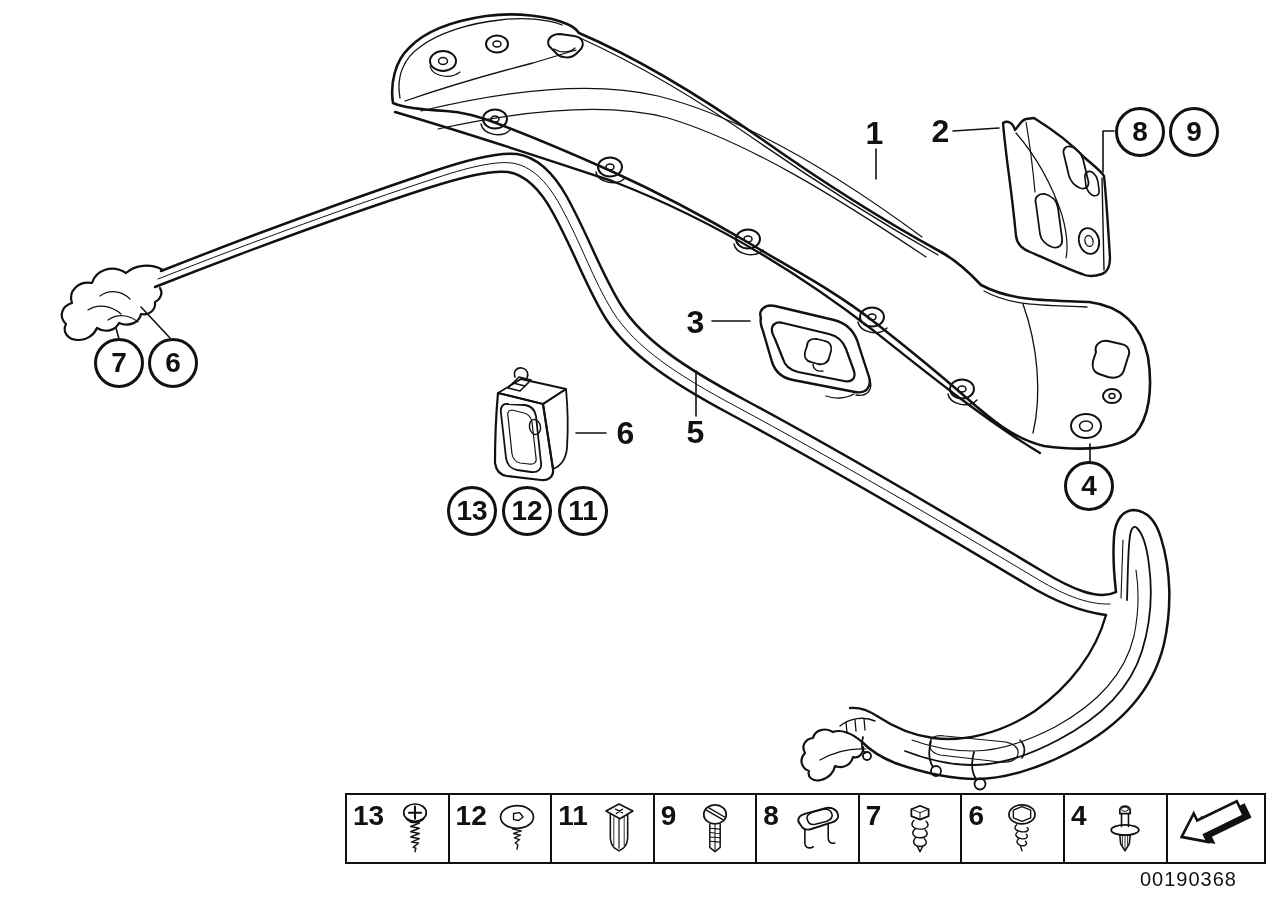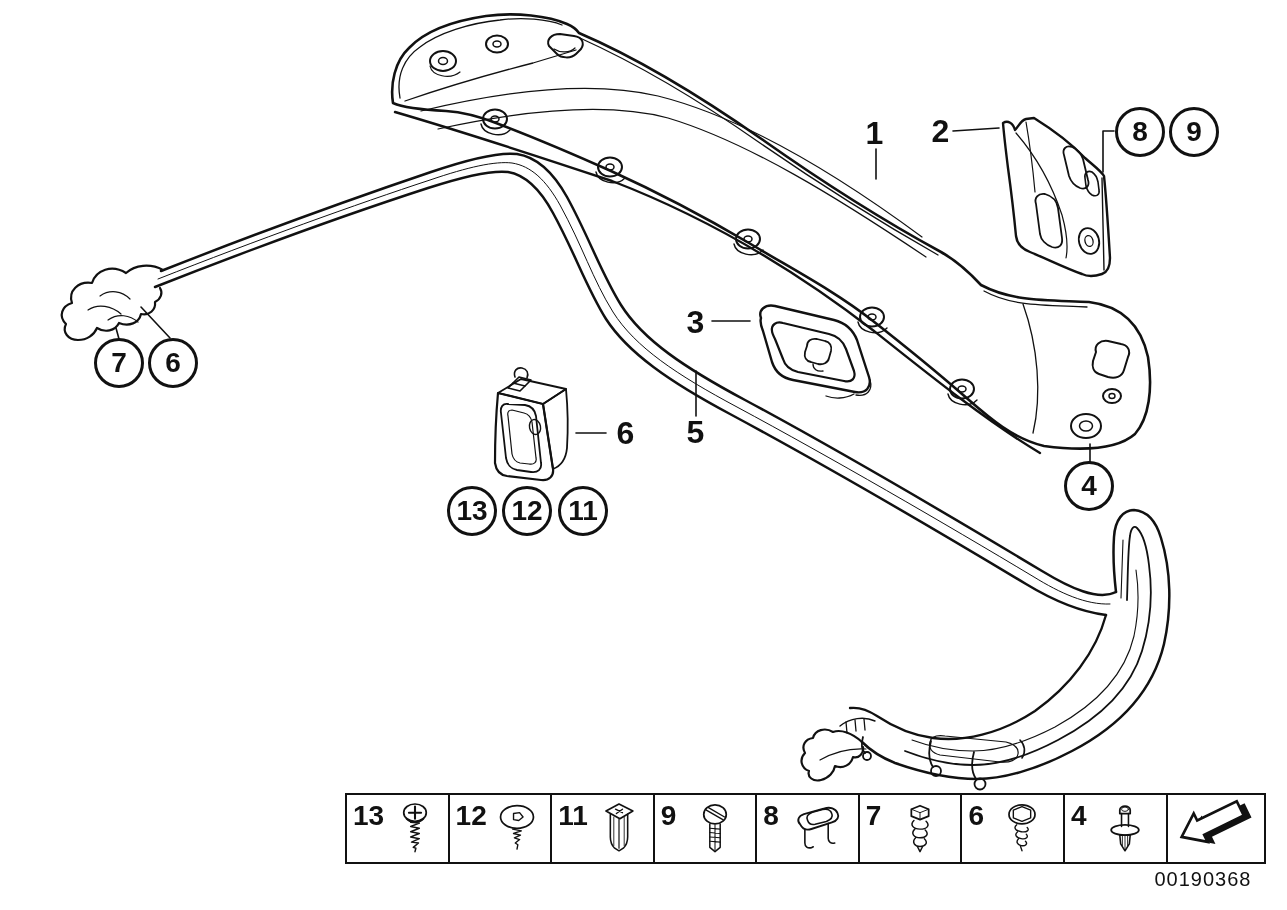--- a/index.html
+++ b/index.html
@@ -27,21 +27,21 @@
   }
   .cell{
     flex:1 1 0;border-left:2.5px solid #111;display:flex;align-items:flex-start;
     padding:4px 2px 1px 6px;box-sizing:border-box;cursor:pointer;min-width:0;
   }
   .cell:first-child{border-left:none;}
   .cell .num{font-size:28px;font-weight:bold;line-height:1;padding-top:3px;}
   .cell svg{margin:0 auto;display:block;}
   .cell.arrowcell{align-items:center;justify-content:center;padding:2px;}
   .docnum{
-    position:absolute;left:1140px;top:867px;width:126px;text-align:center;
+    position:absolute;left:1140px;top:867px;width:126px;text-align:left;
     font-size:20px;letter-spacing:1px;line-height:1.2;
   }
 </style>
 </head>
 <body>
 
 <div class="stage">
 
   <svg class="art" width="1287" height="910" viewBox="0 0 1287 910" fill="none" stroke="#111" stroke-linecap="round" stroke-linejoin="round">
 

